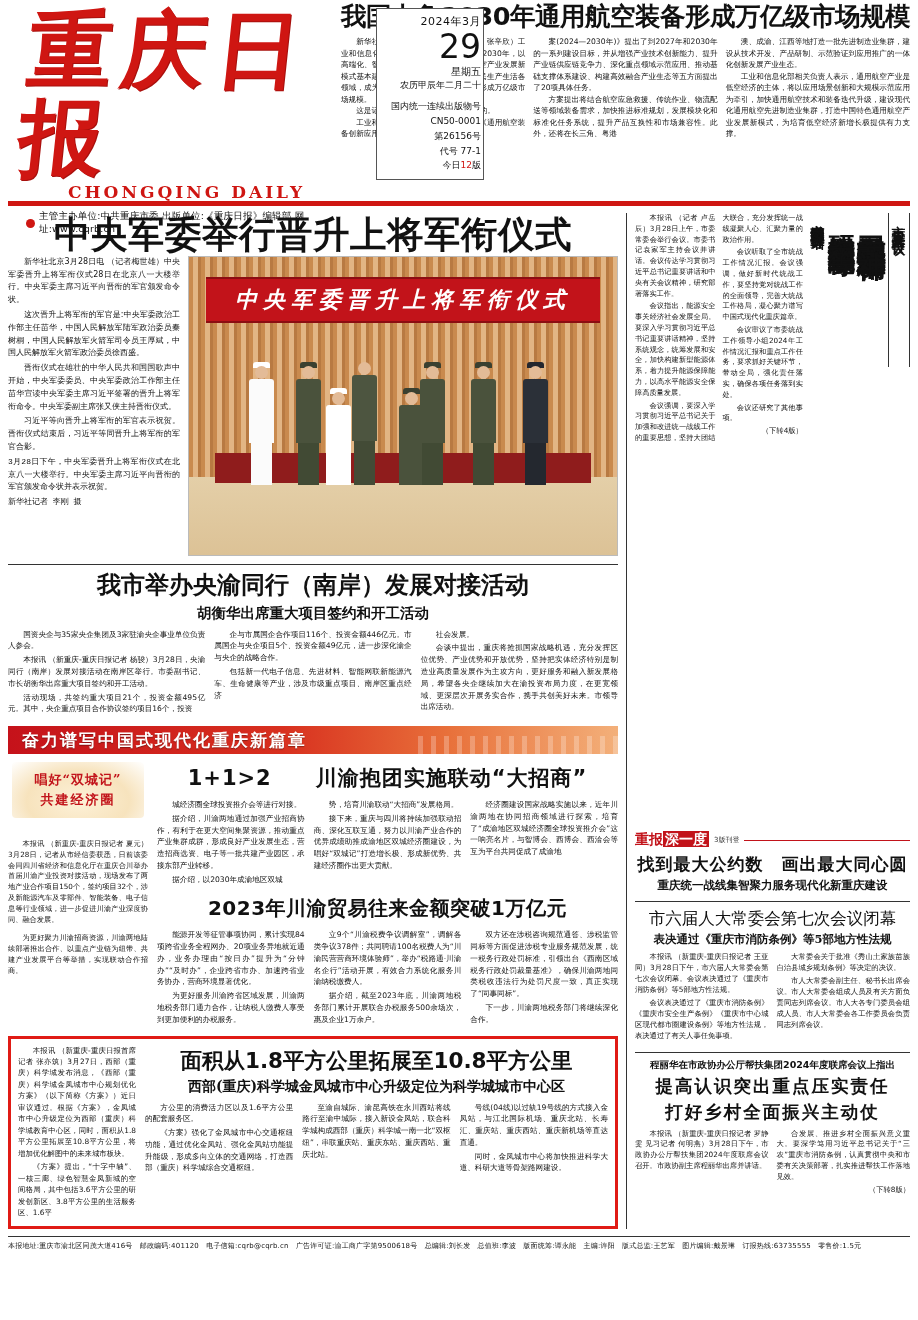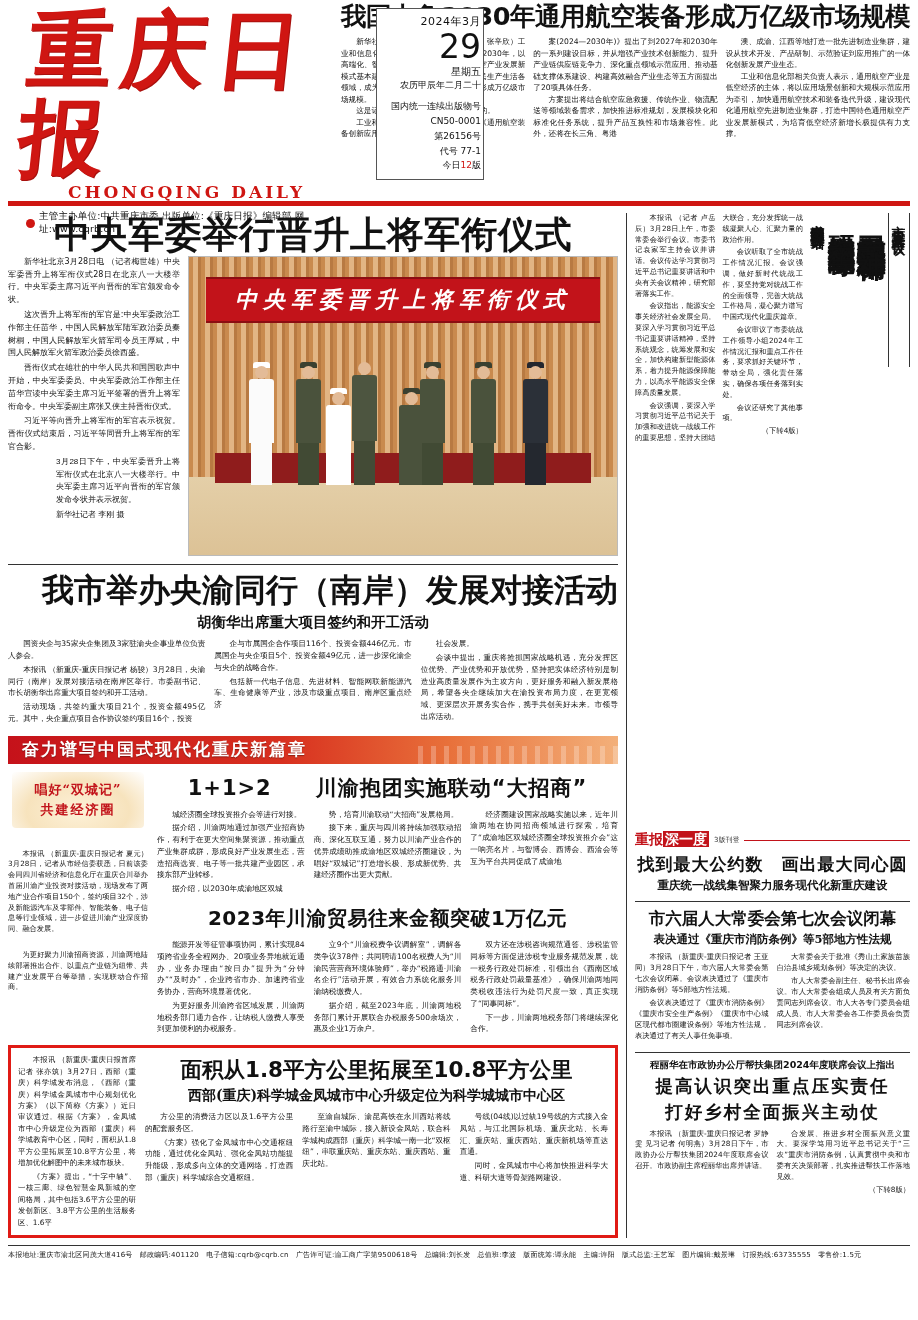--- a/index.html
+++ b/index.html
@@ -72,21 +72,21 @@
     font-size:36.5px;font-weight:bold;text-align:center;line-height:1.12;
     letter-spacing:.5px;margin:2px 0 0;
   }
   .lead-h2{
     font-family:"DejaVu Serif","Liberation Serif",serif;
     font-size:19px;font-weight:bold;text-align:center;margin:4px 0 7px;
   }
   .lead-body{display:flex;gap:8px;}
   .lead-text{width:172px;font-size:8px;line-height:1.6;text-align:justify;}
   .lead-text p{margin:0 0 2px;text-indent:2em;}
-  .lead-text p.sig{text-indent:0;font-family:Liberation Sans, sans-serif;margin-left:48px;}
+  .lead-text p.sig{text-indent:0;font-family:Liberation Mono, monospace;}
   .photo{
     flex:1;border:1px solid #bbb;box-sizing:border-box;overflow:hidden;position:relative;
     background:#d9a46b;height:300px;
   }
   .curtain{position:absolute;inset:0;
     background:
       repeating-linear-gradient(90deg,
         #c98a4e 0 4px,#e2b584 4px 9px,#b87a42 9px 12px);
   }
   .floor{position:absolute;left:0;right:0;bottom:0;height:78px;
@@ -101,21 +101,21 @@
     font-family:"DejaVu Sans","Liberation Sans",sans-serif;}
   .people{position:absolute;left:0;right:0;bottom:70px;height:160px;}
   .p{position:absolute;bottom:0;}
   .p .head{width:13px;height:13px;border-radius:50%;margin:0 auto;}
   .p .cap{width:17px;height:6px;border-radius:3px 3px 0 0;margin:0 auto -2px;}
   .p .body{width:25px;border-radius:3px 3px 0 0;margin:0 auto;}
   .p .legs{width:21px;margin:0 auto;}
 
   
   .hr-thin{border:0;border-top:1px solid #333;margin:8px 0 6px;}
-  .sec-h1{font-size:32px;font-weight:bold;text-align:right;line-height:1.2;margin:2px 0 0;}
+  .sec-h1{font-size:24px;font-weight:bold;text-align:center;line-height:1.2;margin:2px 0 0;}
   .sec-h2{font-family:"DejaVu Serif",serif;font-size:14.5px;font-weight:bold;text-align:center;margin:4px 0 6px;}
   .cols3{display:flex;gap:9px;font-size:7.6px;line-height:1.55;text-align:justify;}
   .cols3 .c{flex:1;}
   .cols3 p{margin:0 0 2px;text-indent:2em;}
 
   
   .camp{
     margin:9px 0 0;height:28px;position:relative;overflow:hidden;
     background:linear-gradient(90deg,#c5121a 0%,#d8301f 45%,#e8703a 72%,#f3b07a 100%);
     display:flex;align-items:center;
@@ -163,21 +163,21 @@
   
   .brandrow{display:flex;align-items:center;gap:5px;margin:6px 0 2px;}
   .brand{font-weight:bold;font-size:14px;color:#c2131a;letter-spacing:0;
     font-family:"DejaVu Serif",serif;text-align:center;}
   .brand .inv{background:#c2131a;color:#fff;padding:0 2px;}
   .brandnote{font-size:7px;color:#333;}
   .brandline{flex:1;height:1px;background:#c2131a;}
 
   .rc-h1{font-size:17px;font-weight:bold;text-align:center;margin:4px 0 2px;letter-spacing:1px;}
   .rc-h2{font-family:"DejaVu Serif",serif;font-size:11.5px;font-weight:bold;text-align:center;margin:2px 0 5px;}
-  .rc-h1b{font-size:16.5px;font-weight:bold;text-align:center;margin:4px 0 2px;letter-spacing:0;}
+  .rc-h1b{font-size:16.5px;font-weight:normal;text-align:center;margin:4px 0 2px;letter-spacing:0;}
   .rc-kicker{font-size:9.5px;font-weight:bold;text-align:center;margin:3px 0 2px;}
   .rc-h1c{font-size:17.5px;font-weight:bold;text-align:center;margin:2px 0 1px;letter-spacing:2px;}
   .cols2{display:flex;gap:8px;font-size:7.3px;line-height:1.5;text-align:justify;}
   .cols2 .c{flex:1;}
   .cols2 p{margin:0 0 2px;text-indent:2em;}
   .cont{text-align:right;font-size:7.3px;margin-top:2px;}
 
   
   .redbox{border:3px solid #e01b15;box-sizing:border-box;padding:6px 7px 5px;margin-top:8px;}
   .rb-inner{display:flex;gap:9px;}
@@ -185,21 +185,21 @@
   .rb-left p{margin:0 0 2px;text-indent:2em;}
   .rb-right{flex:1;}
   .rb-h1{font-size:21.5px;font-weight:bold;text-align:center;margin:1px 0 3px;letter-spacing:0;}
   .rb-h2{font-family:"DejaVu Serif",serif;font-size:14px;font-weight:bold;text-align:center;margin:0 0 6px;}
 
   
   .footer{border-top:1px solid #333;margin-top:7px;padding-top:4px;
     font-size:7px;letter-spacing:.2px;white-space:nowrap;}
 
   .tinycol{font-size:7.2px;line-height:1.5;text-align:justify;}
-  .tinycol p{margin:15px 0 2px;text-indent:2em;}
+  .tinycol p{margin:8px 0 2px;text-indent:2em;}
 </style>
 </head>
 <body>
 
 <div class="page">
 
   <div class="masthead">
 
     <div class="mh-left">
       <div class="logo-cn">重庆日报</div>

